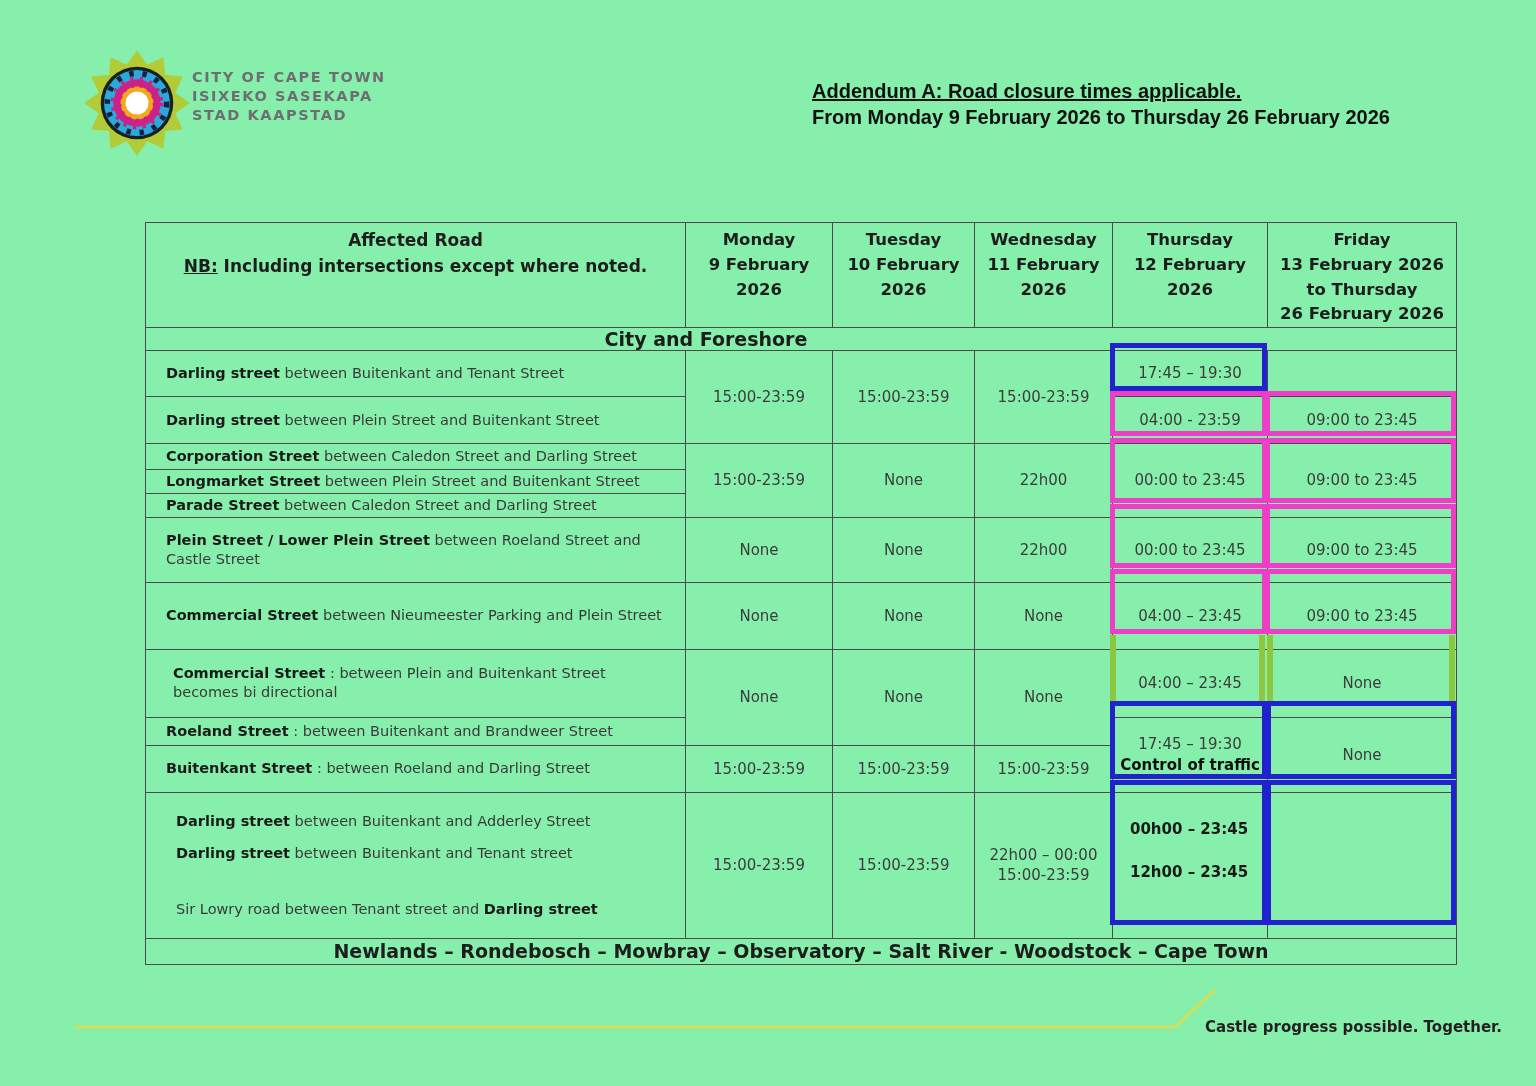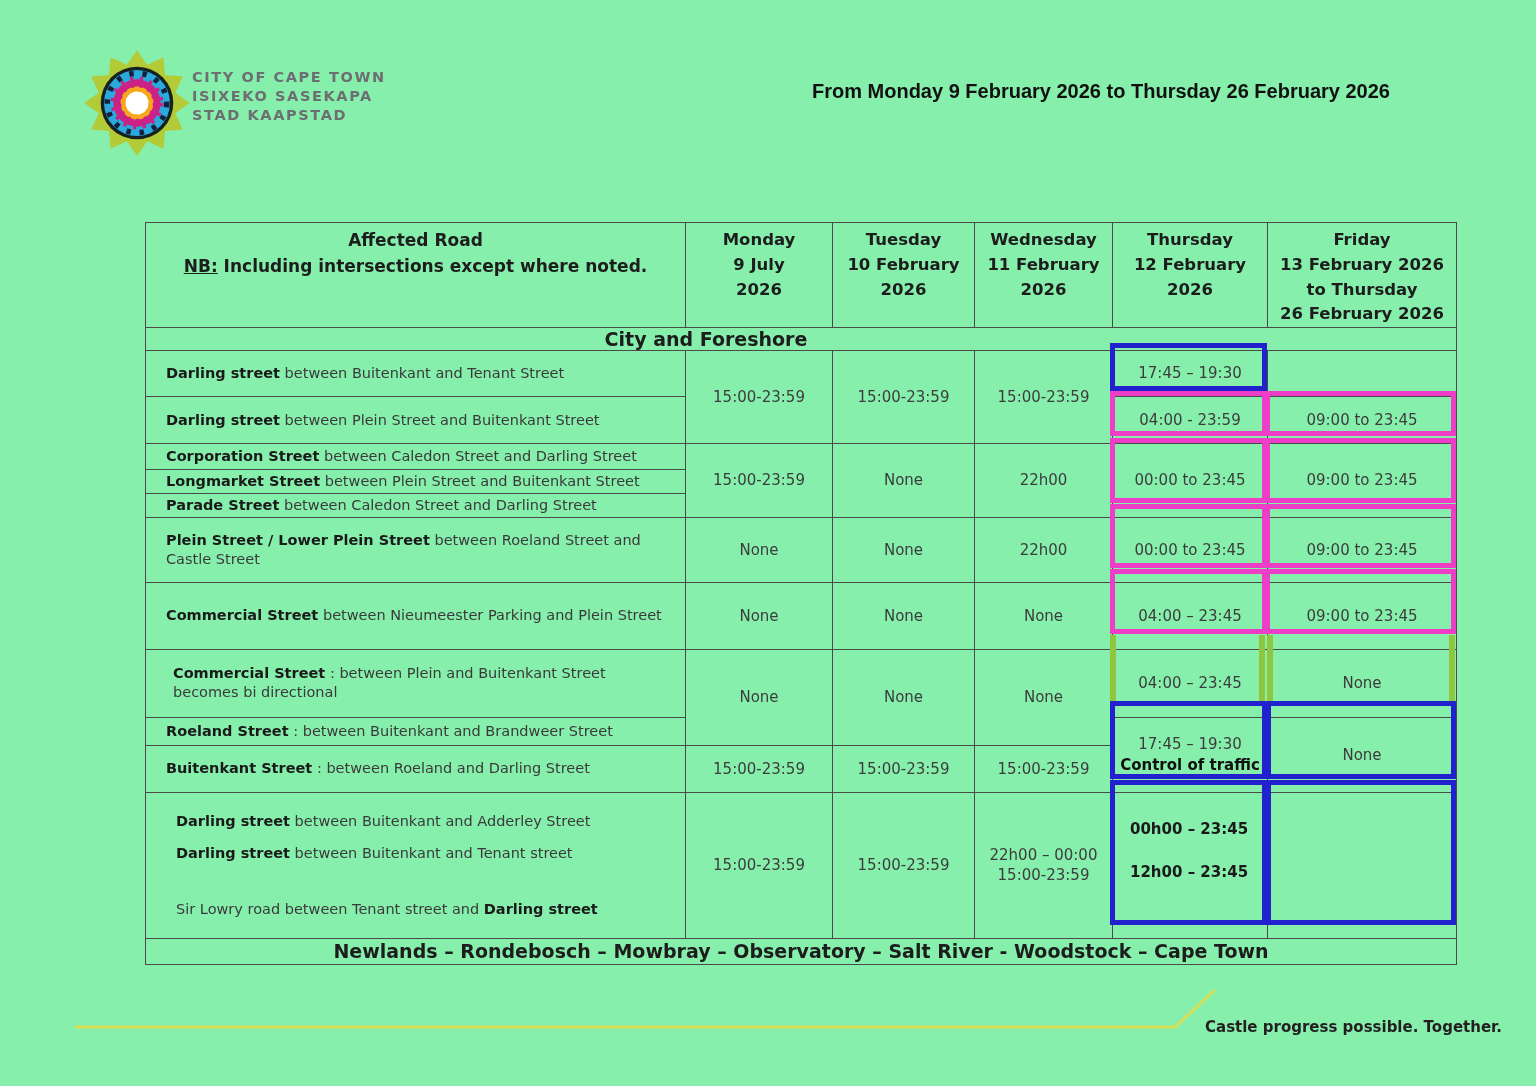--- a/index.html
+++ b/index.html
@@ -70,20 +70,21 @@
     <circle cx="50" cy="50" r="11.5" fill="none" stroke="#f5a81c" stroke-width="2" stroke-dasharray="3 3"></circle>
   </svg>
 
   <div class="logo-text">
     <div>CITY OF CAPE TOWN</div>
     <div>ISIXEKO SASEKAPA</div>
     <div>STAD KAAPSTAD</div>
   </div>
 
   <div class="addendum">
+    <div class="title">Addendum A: Road closure times applicable.</div>
     <div>From Monday 9 February 2026 to Thursday 26 February 2026</div>
   </div>
 
 
   <table class="rc-table">
     <colgroup>
       <col style="width:540px">
         <col style="width:147px">
         <col style="width:142px">
       <col style="width:138px">
@@ -91,21 +92,21 @@
         <col style="width:189px">
     </colgroup>
 
     <tbody>
         <tr style="height:99px">
       <th class="hdr-road">
         <div>Affected Road</div>
         <div><span class="u">NB:</span><span> Including intersections except where noted.</span></div>
       </th>
       <th class="hdr pre">Monday
-9 July
+9 February
 2026</th>
       <th class="hdr pre">Tuesday
 10 February
 2026</th>
       <th class="hdr pre">Wednesday
 11 February
 2026</th>
       <th class="hdr pre">Thursday
 12 February
 2026</th>

